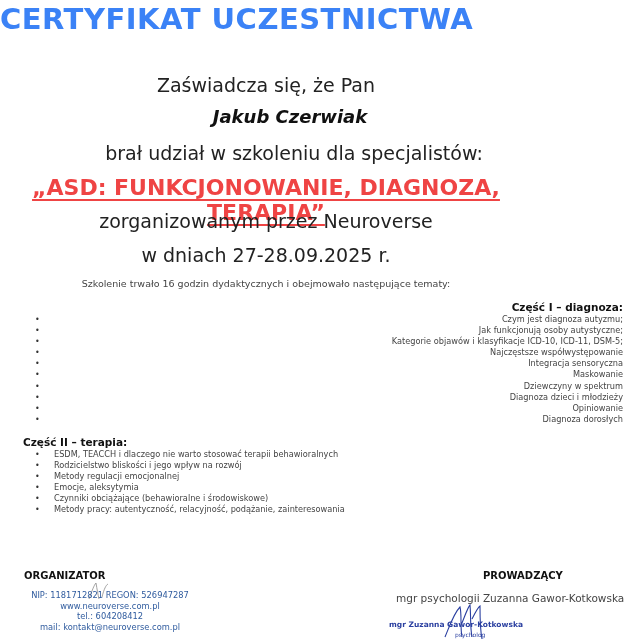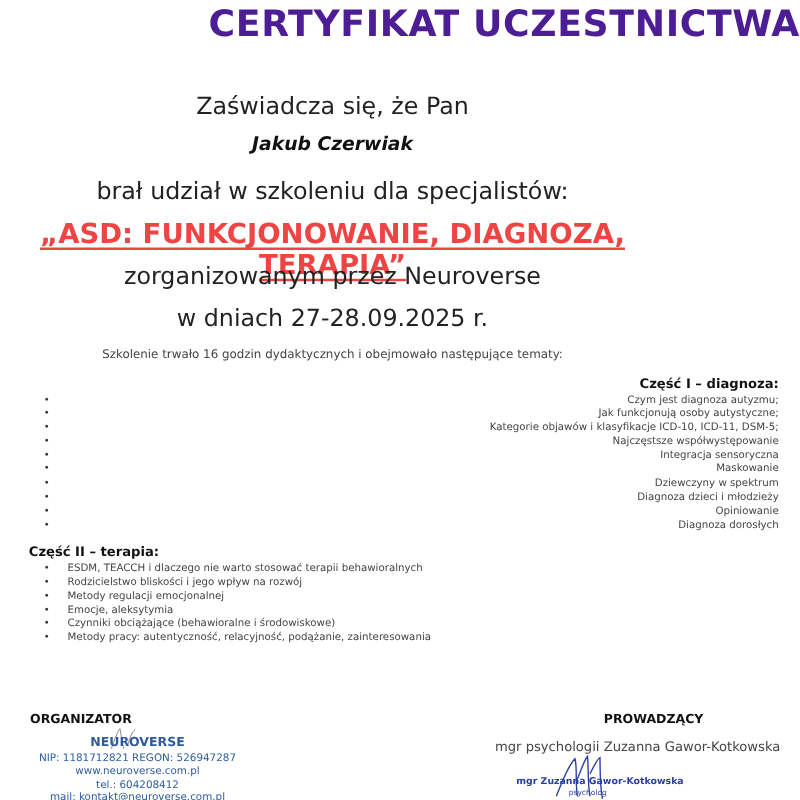--- a/index.html
+++ b/index.html
@@ -1,30 +1,30 @@
 <!DOCTYPE html>
 <html><head>
 <meta charset="utf-8">
 <style>
   html, body { margin: 0; padding: 0; background: #ffffff; }
   body {
     width: 640px; height: 640px; overflow: hidden; position: relative;
     font-family: "DejaVu Sans", sans-serif; color: #222;
   }
   .title {
-    position: absolute; top: 2px; left: 0; width: 640px; text-align: right;
-    font-size: 29px; font-weight: bold; color: #4c1d95; letter-spacing: 0.5px;
+    position: absolute; top: 2px; left: 0; width: 640px; text-align: left;
+    font-size: 29px; font-weight: bold; color: #3b82f6; letter-spacing: 0.5px;
   }
   .line {
     position: absolute; left: 0; width: 532px; text-align: center;
     color: #222;
   }
   .l1 { top: 74px; font-size: 19px; }
-  .l2 { top: 106px; font-size: 15px; font-weight: bold; font-style: italic; color: #111; }
-  .l3 { top: 142px; font-size: 19px; }
+  .l2 { top: 106px; font-size: 18px; font-weight: bold; font-style: italic; color: #111; padding-left: 24px; }
+  .l3 { top: 142px; font-size: 19px; margin-left: 28px; }
   .l4 { top: 175px; font-size: 22px; font-weight: bold; color: #ef4444; text-decoration: underline; text-underline-offset: 4px; }
   .l5 { top: 210px; font-size: 19px; }
   .l6 { top: 244px; font-size: 19px; }
   .l7 { top: 278px; font-size: 9.5px; color: #444; }
   .section {
     position: absolute; left: 23px; width: 600px;
   }
   .section-heading {
     font-size: 10.5px; font-weight: bold; color: #111; margin: 0 0 1px 0;
   }
@@ -45,21 +45,21 @@
     color: #2f5b9e; font-size: 8.3px; line-height: 10.5px;
   }
   .stamp .brand { font-weight: bold; font-size: 10px; }
   .lead-label {
     position: absolute; left: 483px; top: 570px; font-size: 10px; font-weight: bold; color: #111;
   }
   .lead-name {
     position: absolute; left: 396px; top: 592px; font-size: 10.5px; color: #444;
   }
   .sig-stamp {
-    position: absolute; left: 413px; top: 620px; font-size: 7.5px; font-weight: bold; color: #2a3fa0;
+    position: absolute; left: 389px; top: 620px; font-size: 7.5px; font-weight: bold; color: #2a3fa0;
   }
   .sig-sub {
     position: absolute; left: 455px; top: 631px; font-size: 6px; color: #2a3fa0;
   }
   .signature {
     position: absolute; left: 440px; top: 603px; width: 70px; height: 37px;
   }
   .signature-org {
     position: absolute; left: 84px; top: 581px; width: 40px; height: 20px;
   }
@@ -105,21 +105,20 @@
   </ul>
 </div>
 
 <div class="org-label">ORGANIZATOR</div>
 
 <svg class="signature-org" viewBox="0 0 40 20">
   <path d="M5 18 C8 10, 10 4, 12 2 M12 2 C13 8, 14 14, 15 18 M18 16 C20 8, 22 4, 24 3" stroke="#8a8a8a" stroke-width="0.8" fill="none"></path>
 </svg>
 
 <div class="stamp">
-  <div class="brand">NEUROVERSE</div>
   <div>NIP: 1181712821 REGON: 526947287</div>
   <div>www.neuroverse.com.pl</div>
   <div>tel.: 604208412</div>
   <div>mail: kontakt@neuroverse.com.pl</div>
 </div>
 
 <div class="lead-label">PROWADZĄCY</div>
 <div class="lead-name">mgr psychologii Zuzanna Gawor-Kotkowska</div>
 
 <svg class="signature" viewBox="0 0 70 37">

